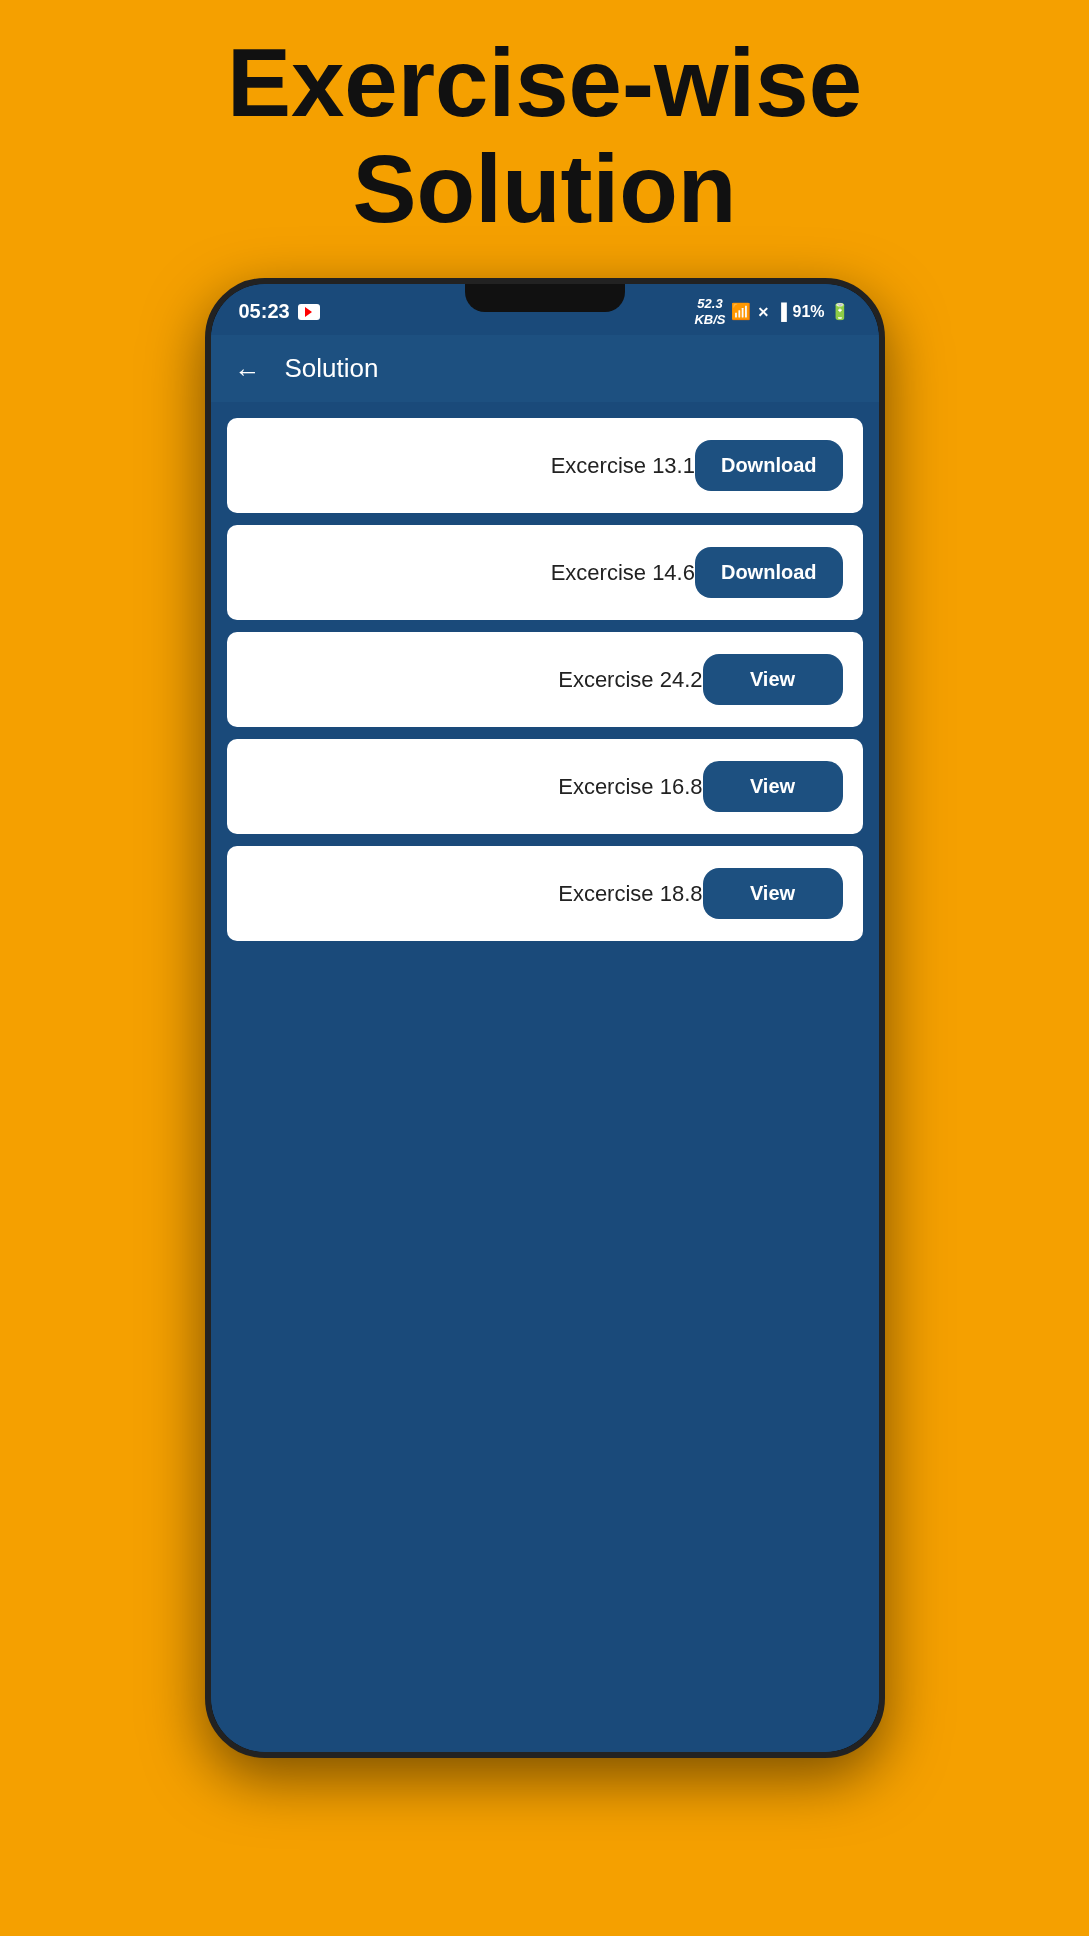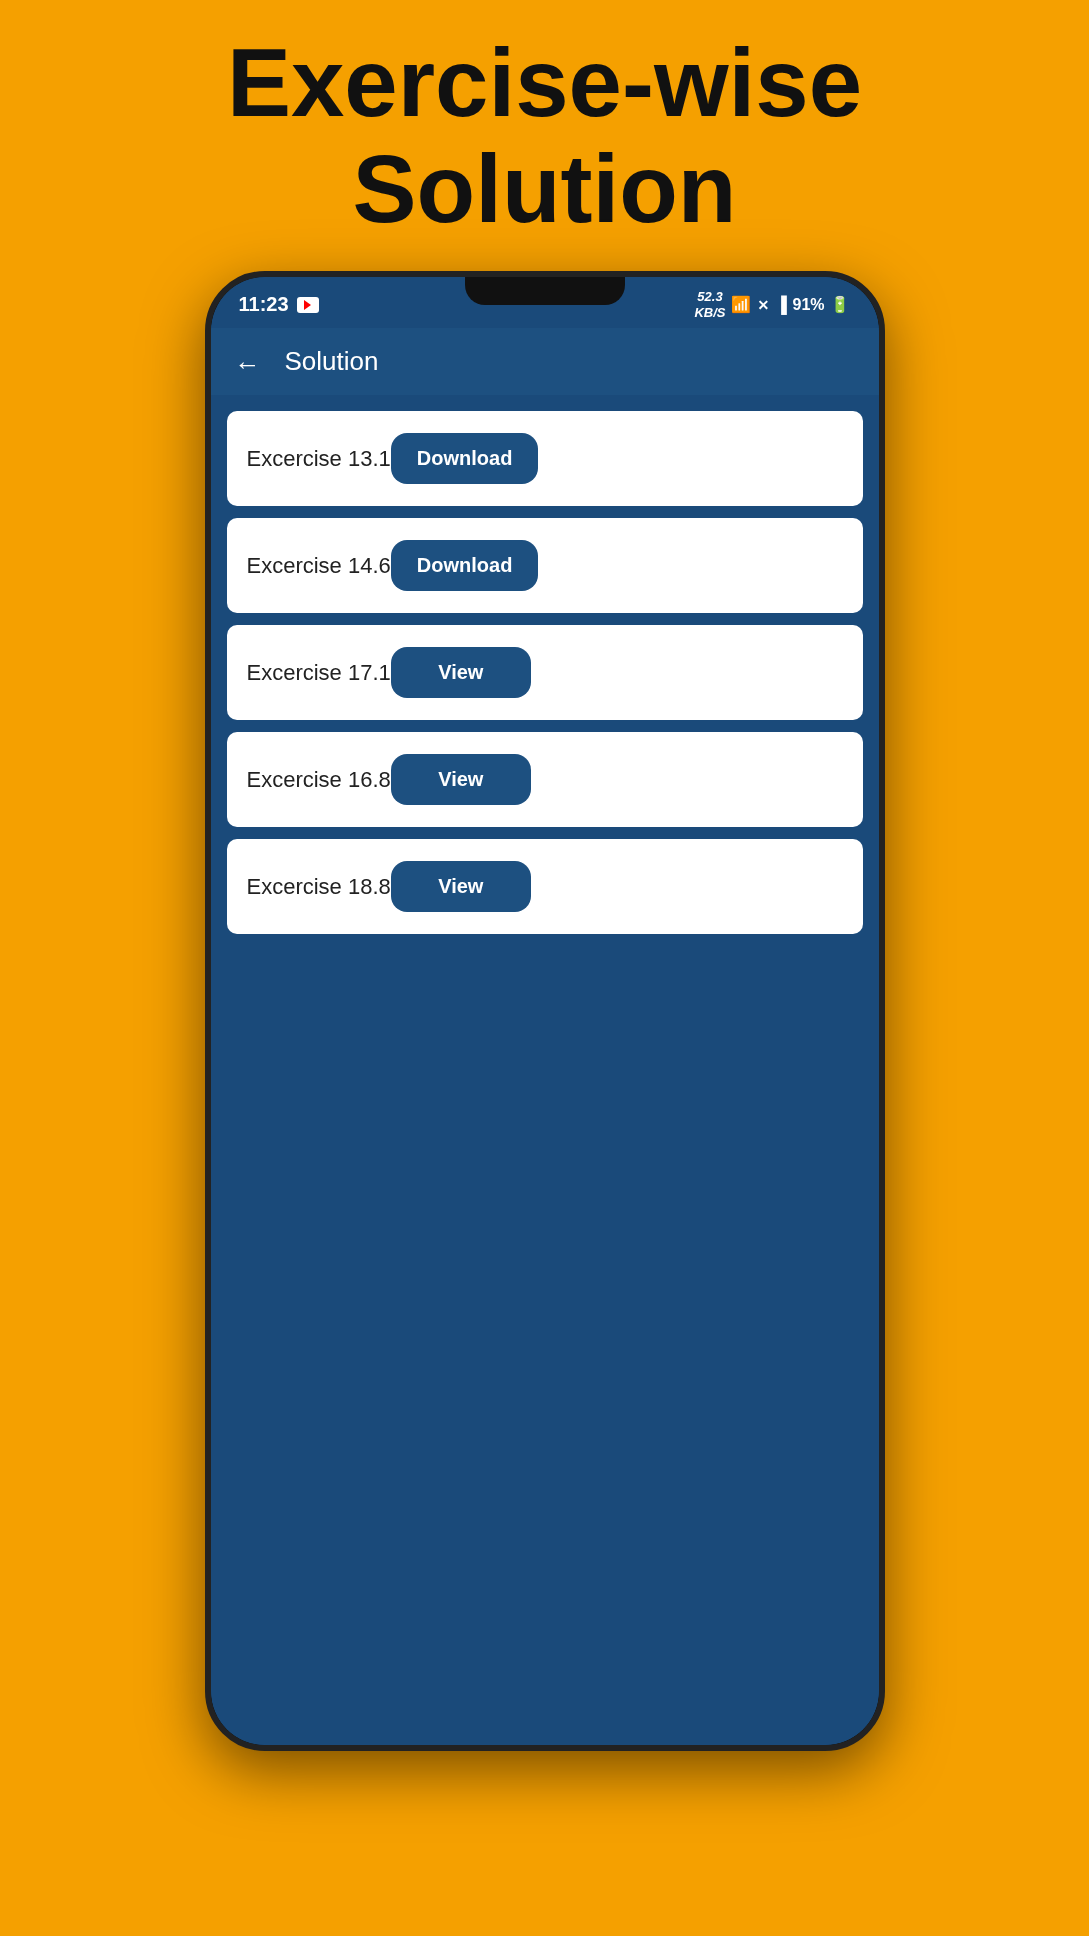--- a/index.html
+++ b/index.html
@@ -151,21 +151,21 @@
       flex-direction: column;
       gap: 12px;
     }
 
     
     .exercise-card {
       background: white;
       border-radius: 10px;
       display: flex;
       align-items: center;
-      justify-content: flex-start;
+      justify-content: flex-end;
       padding: 22px 20px;
       min-height: 90px;
     }
 
     .exercise-label {
       font-size: 22px;
       color: #222;
       font-weight: 400;
     }
 
@@ -212,37 +212,37 @@
       top: 280px;
       width: 8px;
       height: 100px;
       background: #333;
       border-radius: 0 4px 4px 0;
     }
   </style>
 </head>
 <body>
 
-<div style="width:974px;height:1936px;background:#F5A000;display:flex;flex-direction:column;align-items:center;overflow:hidden;">
+<div style="width:974px;height:1936px;background:#F5A000;display:flex;flex-direction:column;align-items:center;overflow:hidden;gap:7px;">
 
   <h1 class="page-title">
     <span>Exercise-wise</span><br>
     <span>Solution</span>
   </h1>
 
   <div class="phone-wrapper">
     <div class="phone-notch"></div>
     <div class="side-button-left"></div>
     <div class="side-button-right"></div>
 
     <div class="phone-screen">
 
       <div class="status-bar">
         <div class="status-left">
-          <span class="status-time">11:23</span>
+          <span class="status-time">05:23</span>
           <span class="status-yt-icon"></span>
         </div>
         <div class="status-right">
           <span class="network-speed" style="font-size:13px;line-height:1.2;text-align:center;font-style:italic;">52.3<br>KB/S</span>
           <span class="wifi-icon">📶</span>
           <span style="font-size:14px;">✕</span>
           <span style="font-size:16px;">▐</span>
           <span class="battery-text">91%</span>
           <span style="font-size:16px;">🔋</span>
         </div>
@@ -256,21 +256,21 @@
       <div class="content-area" id="exercise-list">
       <div class="exercise-card">
             <span class="exercise-label">Excercise 13.1</span>
             <button class="action-button">Download</button>
           </div>
           <div class="exercise-card">
             <span class="exercise-label">Excercise 14.6</span>
             <button class="action-button">Download</button>
           </div>
           <div class="exercise-card">
-            <span class="exercise-label">Excercise 17.1</span>
+            <span class="exercise-label">Excercise 24.2</span>
             <button class="action-button">View</button>
           </div>
           <div class="exercise-card">
             <span class="exercise-label">Excercise 16.8</span>
             <button class="action-button">View</button>
           </div>
           <div class="exercise-card">
             <span class="exercise-label">Excercise 18.8</span>
             <button class="action-button">View</button>
           </div>

